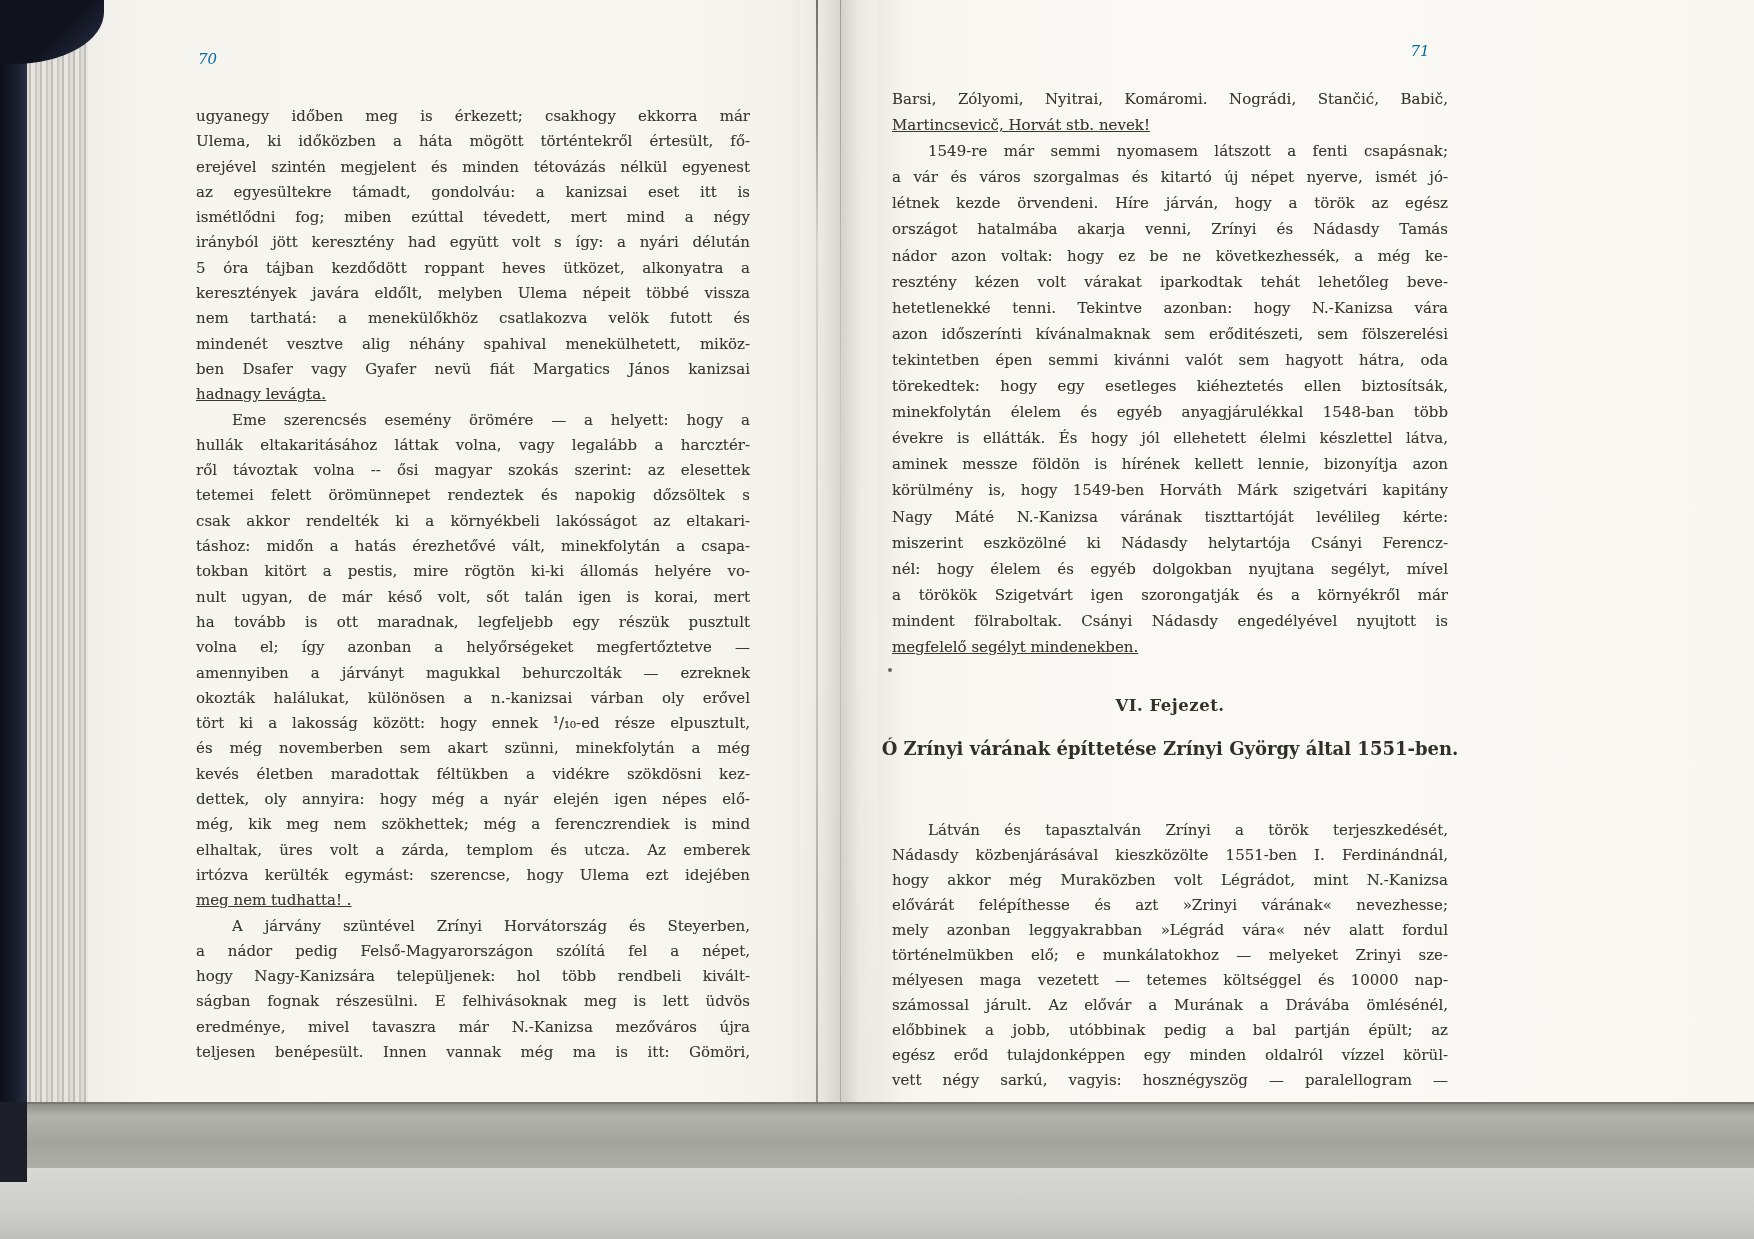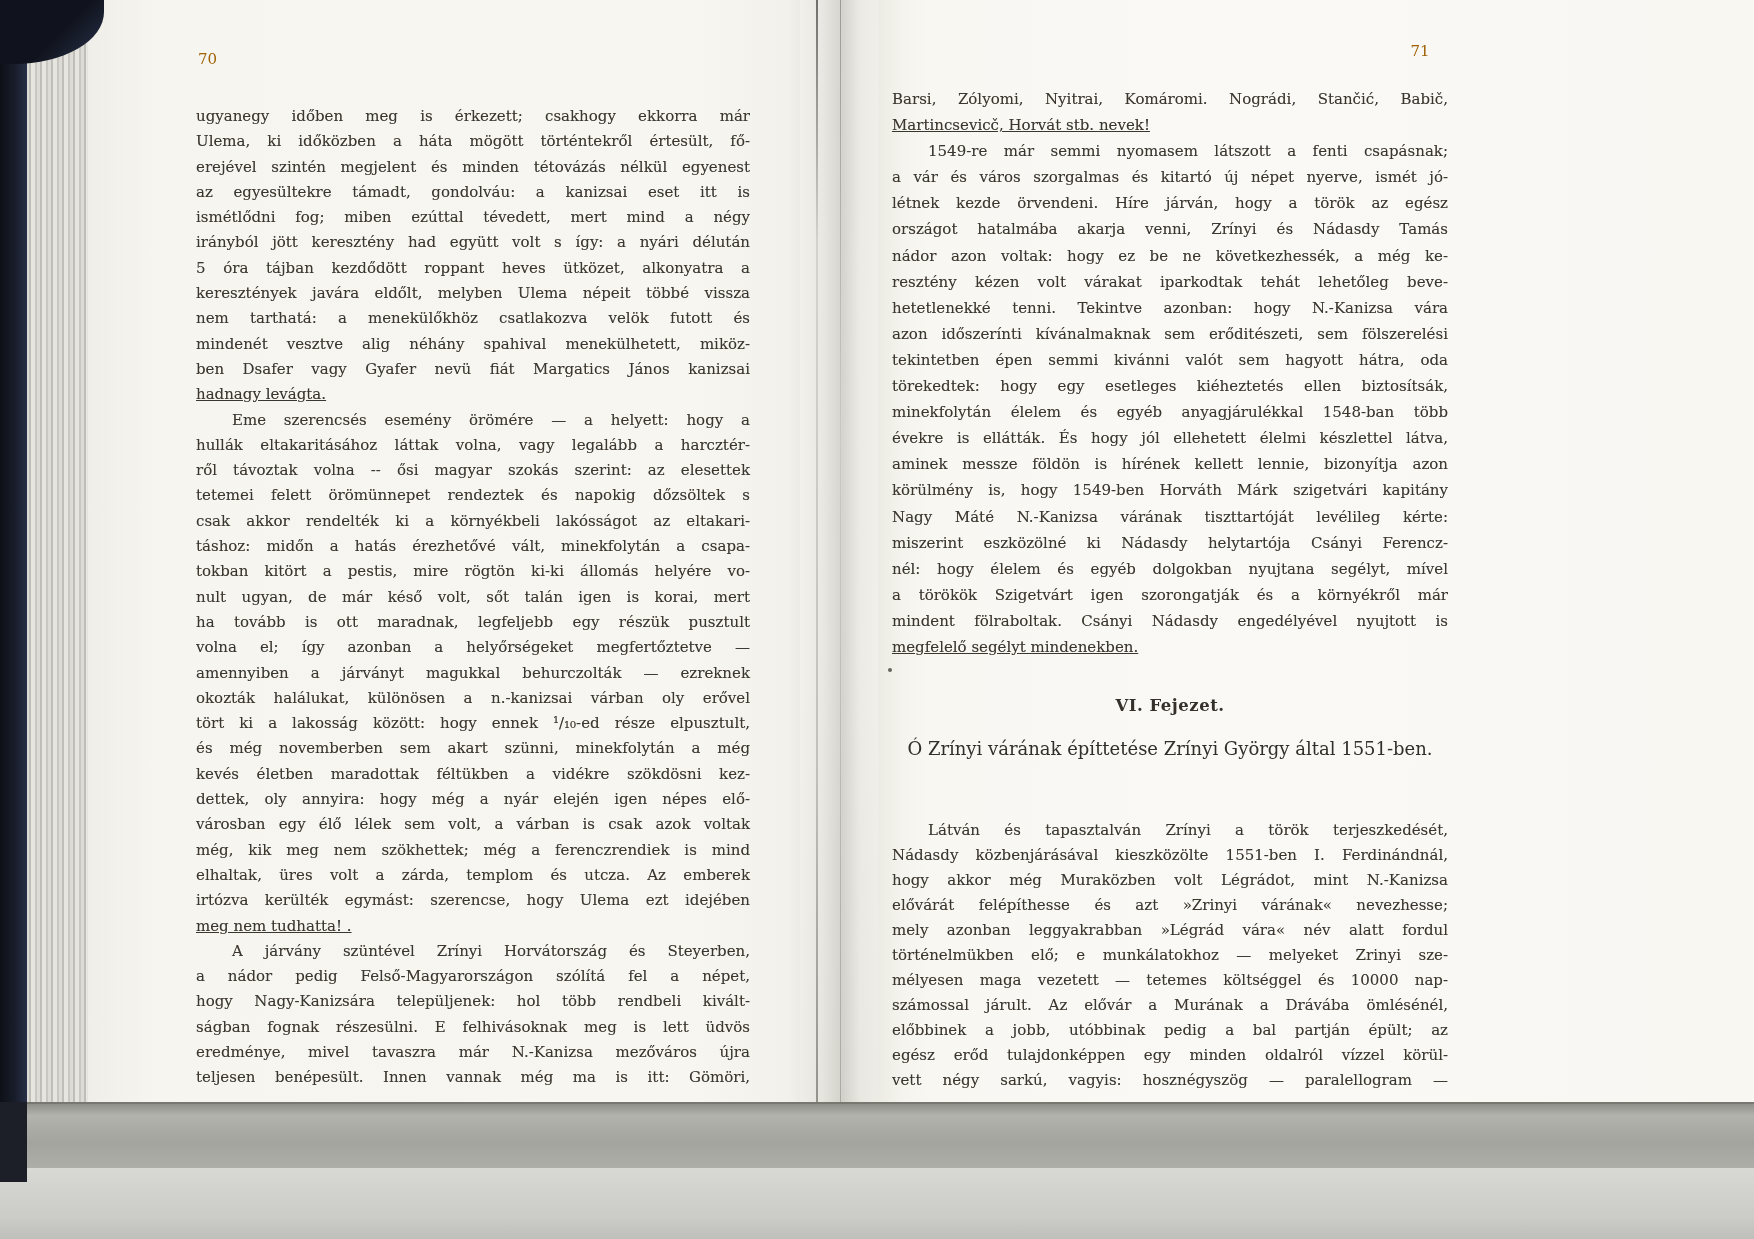--- a/index.html
+++ b/index.html
@@ -29,37 +29,37 @@
     background:linear-gradient(180deg,rgba(45,45,42,0.35),rgba(45,45,42,0.08) 40%,rgba(45,45,42,0.25)); }
   .bed-band { position:absolute; left:20px; top:1102px; width:1734px; height:64px;
     background:linear-gradient(180deg,#8f908a 0%,#b2b3ad 18%,#a3a49e 60%,#adaea8 100%);
     border-top:2px solid #77786f; }
   .bed-lower { position:absolute; left:0; top:1168px; width:1754px; height:71px;
     background:linear-gradient(180deg,#d8d8d4 0%,#cbcbc7 70%,#bebebb 100%); }
   .spine-bottom { position:absolute; left:0; top:1102px; width:27px; height:80px; background:#1c1f27; }
   .ink-dot { position:absolute; left:888px; top:668px; width:4px; height:4px; border-radius:50%;
     background:#3a362f; opacity:.75; }
   
-  .page-number { position:absolute; font-size:15px; color:#a16207; }
+  .page-number { position:absolute; font-size:15px; color:#0369a1;font-style:italic; }
   #pn-left { left:198px; top:50px; }
   #pn-right { left:1390px; top:42px; width:60px; text-align:center; }
   .text-col { position:absolute; color:#3b362e; text-shadow:0 0 0.5px rgba(60,54,46,0.35); }
   #left-text    { left:196px; top:104px; width:554px; }
   #right-text   { left:892px; top:86px;  width:556px; }
   #chapter-text { left:892px; top:818px; width:556px; }
   #left-text .line    { height:25.3px; line-height:25.3px; }
   #right-text .line   { height:26.1px; line-height:26.1px; }
   #chapter-text .line { height:25px;   line-height:25px; }
   .line { font-size:15px; text-align:justify; text-align-last:justify; white-space:normal; }
   .line.last { text-align-last:left;text-decoration:underline; }
   .line.indent { text-indent:36px; }
   .chapter-heading { position:absolute; left:892px; top:696px; width:556px; text-align:center;
     font-size:16.5px; font-weight:bold; letter-spacing:.5px; color:#35312a; }
   .chapter-subheading { position:absolute; left:872px; top:738px; width:596px; text-align:center;
-    font-size:18px; font-weight:normal; white-space:nowrap; color:#322e28; }
+    font-size:18px; font-weight:bold; white-space:nowrap; color:#322e28; }
 </style>
 </head>
 <body>
 
 <div class="stage">
 
   <div class="book-base"></div>
   <div class="left-paper"></div>
   <div class="right-paper"></div>
   <div class="page-stack"></div>
@@ -98,21 +98,20 @@
       <div class="line">tokban kitört a pestis, mire rögtön ki-ki állomás helyére vo-</div>
       <div class="line">nult ugyan, de már késő volt, sőt talán igen is korai, mert</div>
       <div class="line">ha tovább is ott maradnak, legfeljebb egy részük pusztult</div>
       <div class="line">volna el; így azonban a helyőrségeket megfertőztetve —</div>
       <div class="line">amennyiben a járványt magukkal behurczolták — ezreknek</div>
       <div class="line">okozták halálukat, különösen a n.-kanizsai várban oly erővel</div>
       <div class="line">tört ki a lakosság között: hogy ennek ¹/₁₀-ed része elpusztult,</div>
       <div class="line">és még novemberben sem akart szünni, minekfolytán a még</div>
       <div class="line">kevés életben maradottak féltükben a vidékre szökdösni kez-</div>
       <div class="line">dettek, oly annyira: hogy még a nyár elején igen népes elő-</div>
-      <div class="line">városban egy élő lélek sem volt, a várban is csak azok voltak</div>
       <div class="line">még, kik meg nem szökhettek; még a ferenczrendiek is mind</div>
       <div class="line">elhaltak, üres volt a zárda, templom és utcza. Az emberek</div>
       <div class="line">irtózva kerülték egymást: szerencse, hogy Ulema ezt idejében</div>
       <div class="line last">meg nem tudhatta! .</div>
       <div class="line indent">A járvány szüntével Zrínyi Horvátország és Steyerben,</div>
       <div class="line">a nádor pedig Felső-Magyarországon szólítá fel a népet,</div>
       <div class="line">hogy Nagy-Kanizsára települjenek: hol több rendbeli kivált-</div>
       <div class="line">ságban fognak részesülni. E felhivásoknak meg is lett üdvös</div>
       <div class="line">eredménye, mivel tavaszra már N.-Kanizsa mezőváros újra</div>
       <div class="line">teljesen benépesült. Innen vannak még ma is itt: Gömöri,</div>

